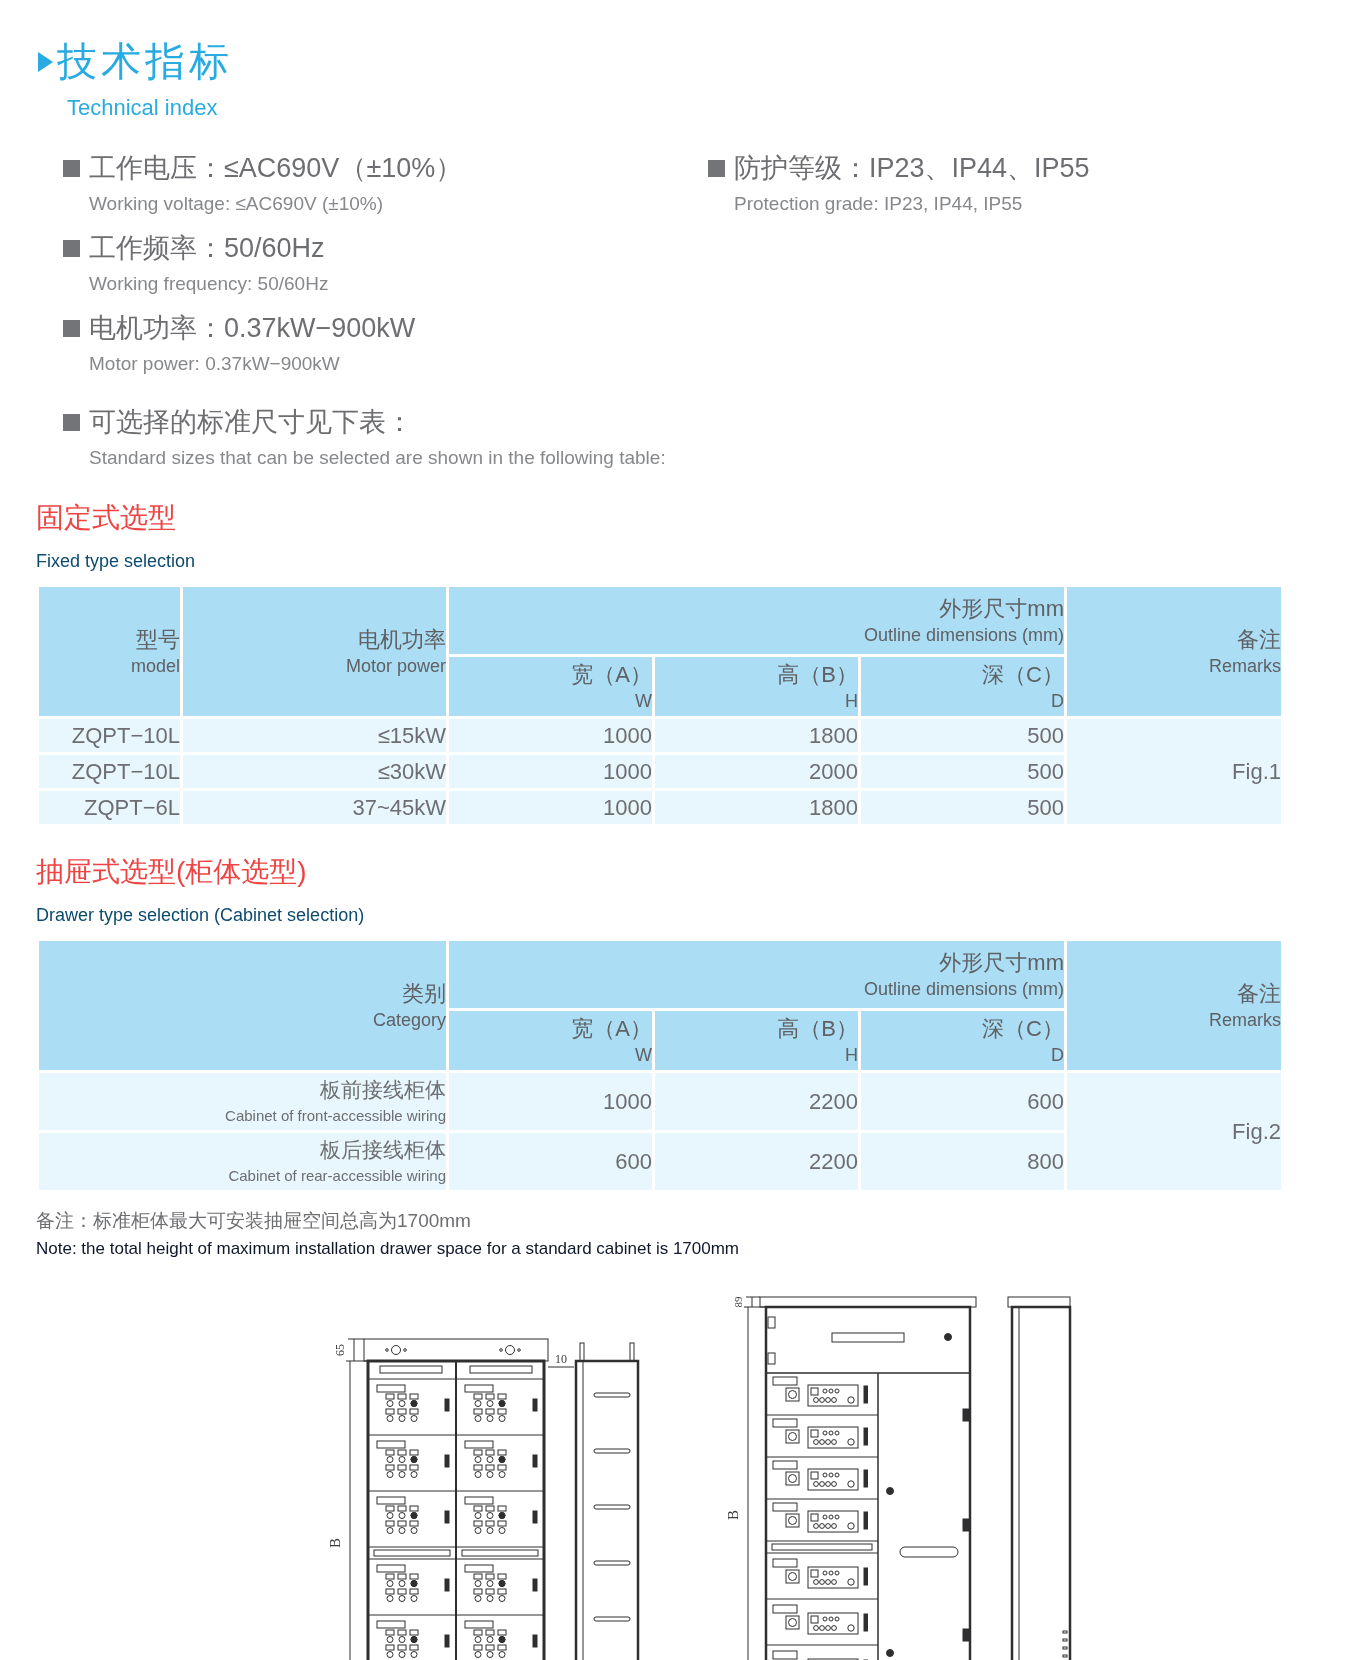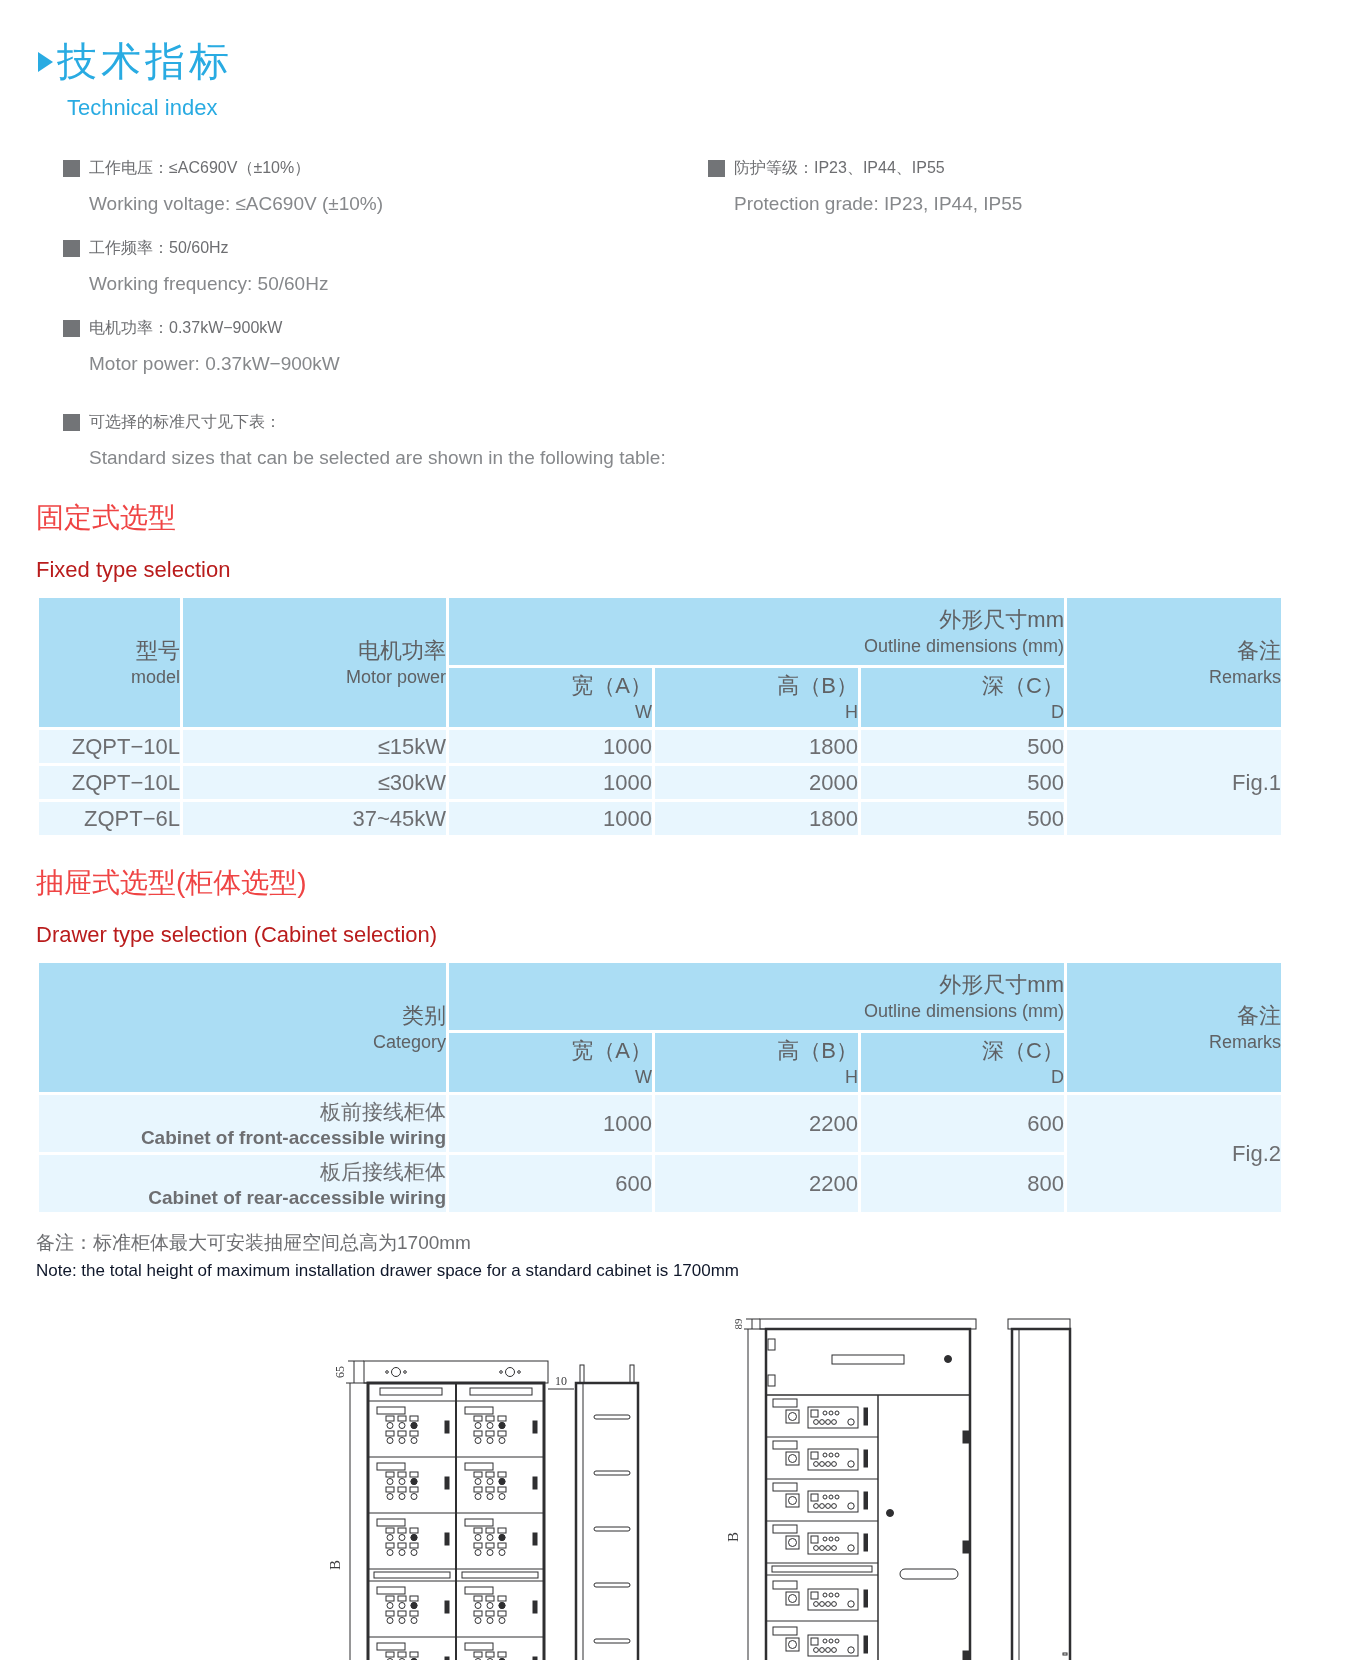--- a/index.html
+++ b/index.html
@@ -8,42 +8,42 @@
 
   
   .title-row { display:flex; align-items:center; gap:4px; margin-left:2px; }
   .tri { width:0; height:0; border-left:15px solid #29abe2; border-top:10px solid transparent; border-bottom:10px solid transparent; }
   .title-zh { font-size:40px; font-weight:500; color:#29abe2; letter-spacing:4px; }
   .title-en { margin:6px 0 0 31px; font-size:22px; color:#29abe2; }
 
   
   .specs { display:grid; grid-template-columns:645px auto; margin-top:30px; padding-left:27px; }
   .spec-item { margin-bottom:12px; }
-  .spec-zh { display:flex; align-items:center; font-size:16px; color:#6d6e71; line-height:34px; }
+  .spec-zh { display:flex; align-items:center; font-size:27px; color:#6d6e71; line-height:34px; }
   .bullet { display:inline-block; width:17px; height:17px; background:#727477; margin-right:9px; flex:0 0 auto; }
   .spec-en { font-size:19px; color:#86888b; line-height:30px; margin:4px 0 0 26px; }
   .intro { padding-left:27px; margin-top:14px; }
 
   
   .sec-label { margin-top:26px; }
   .sec-zh { font-size:28px; color:#ef4444; }
-  .sec-en { font-size:22px; color:#b91c1c; margin-top:20px; }
+  .sec-en { font-size:18px; color:#0c4a6e; margin-top:14px; }
 
   
   table.spec-table { border-collapse:collapse; table-layout:fixed; width:1245px; margin-top:12px; }
   table.spec-table th, table.spec-table td { border:3px solid #ffffff; text-align:right; vertical-align:middle; font-weight:normal; }
   table.spec-table th { background:#abddf4; color:#5f6164; }
   table.spec-table td { background:#e8f6fe; color:#6d6e71; font-size:22px; }
   .th-zh { font-size:22px; line-height:28px; }
   .th-en { font-size:18px; line-height:24px; }
   tr.hdr1 { height:70px; } tr.hdr2 { height:62px; }
   table.t1 tbody tr { height:36px; }
   table.t2 tbody tr { height:60px; }
   .cat-zh { font-size:21px; line-height:27px; }
-  .cat-en { font-size:19px; line-height:25px;font-weight:bold; }
+  .cat-en { font-size:15px; line-height:25px; }
 
   
   .note { margin-top:14px; }
   .note-zh { font-size:19px; color:#6d6e71; line-height:28px; }
   .note-en { font-size:17px; color:#0f172a; line-height:28px; }
 
   
   .figures { display:flex; justify-content:center; align-items:flex-end; gap:60px; margin-top:18px; padding-left:40px; }
   .fig { display:flex; flex-direction:column; align-items:center; }
   svg text { font-family:"Liberation Serif", serif; }

